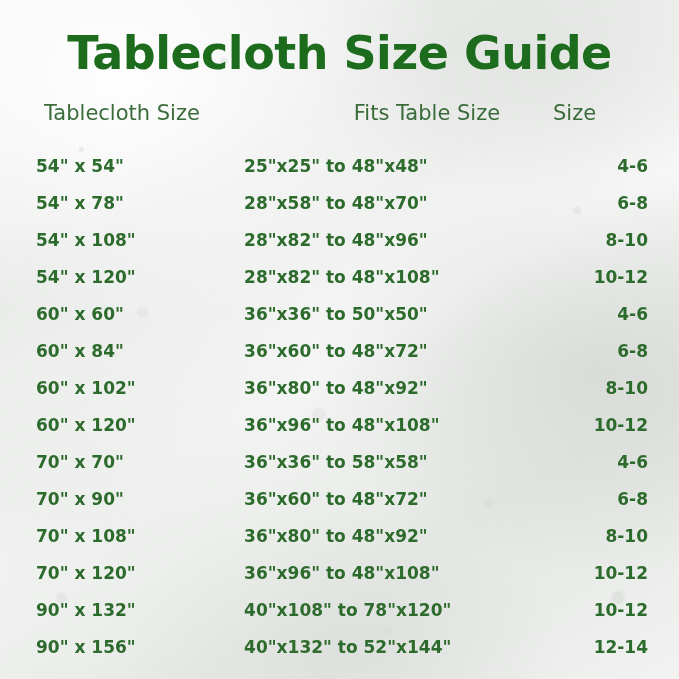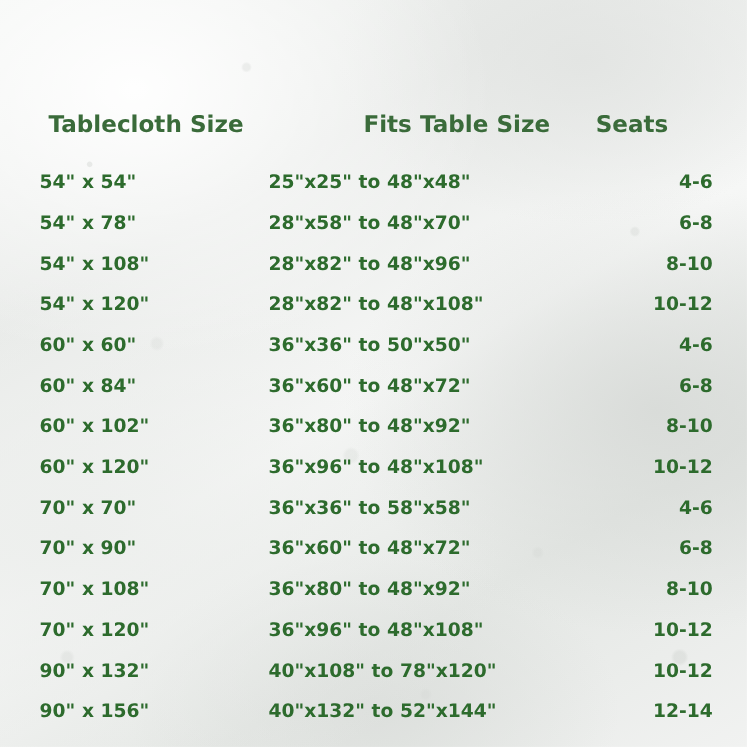--- a/index.html
+++ b/index.html
@@ -61,21 +61,21 @@
     left: 36px;
     width: 612px;
   }
   table.guide {
     width: 100%;
     border-collapse: collapse;
     color: #2c6b2c;
   }
   table.guide th {
     font-family: "DejaVu Sans", sans-serif;
-    font-weight: bold;
+    font-weight: normal;
     font-size: 21px;
     color: #3a6b3a;
     padding-bottom: 22px;
     white-space: nowrap;
   }
   table.guide td {
     font-family: "DejaVu Sans", sans-serif;
     font-weight: bold;
     font-size: 17px;
     color: #2d6b2d;
@@ -88,28 +88,29 @@
   th.col-size  { text-align: left; padding-left: 8px; }
   th.col-fits  { text-align: right; padding-left: 6px; }
   th.col-seats { text-align: center; }
 </style>
 </head>
 <body>
 
 <div class="page">
   <div class="texture"></div>
 
+  <div class="title">Tablecloth Size Guide</div>
 
   <div class="table-wrap">
     <table class="guide">
       <thead>
         <tr>
           <th class="col-size">Tablecloth Size</th>
           <th class="col-fits">Fits Table Size</th>
-          <th class="col-seats">Seats</th>
+          <th class="col-seats">Size</th>
         </tr>
       </thead>
       <tbody>
         <tr>
           <td class="col-size">54" x 54"</td>
           <td class="col-fits">25"x25" to 48"x48"</td>
           <td class="col-seats">4-6</td>
         </tr>
         <tr>
           <td class="col-size">54" x 78"</td>

